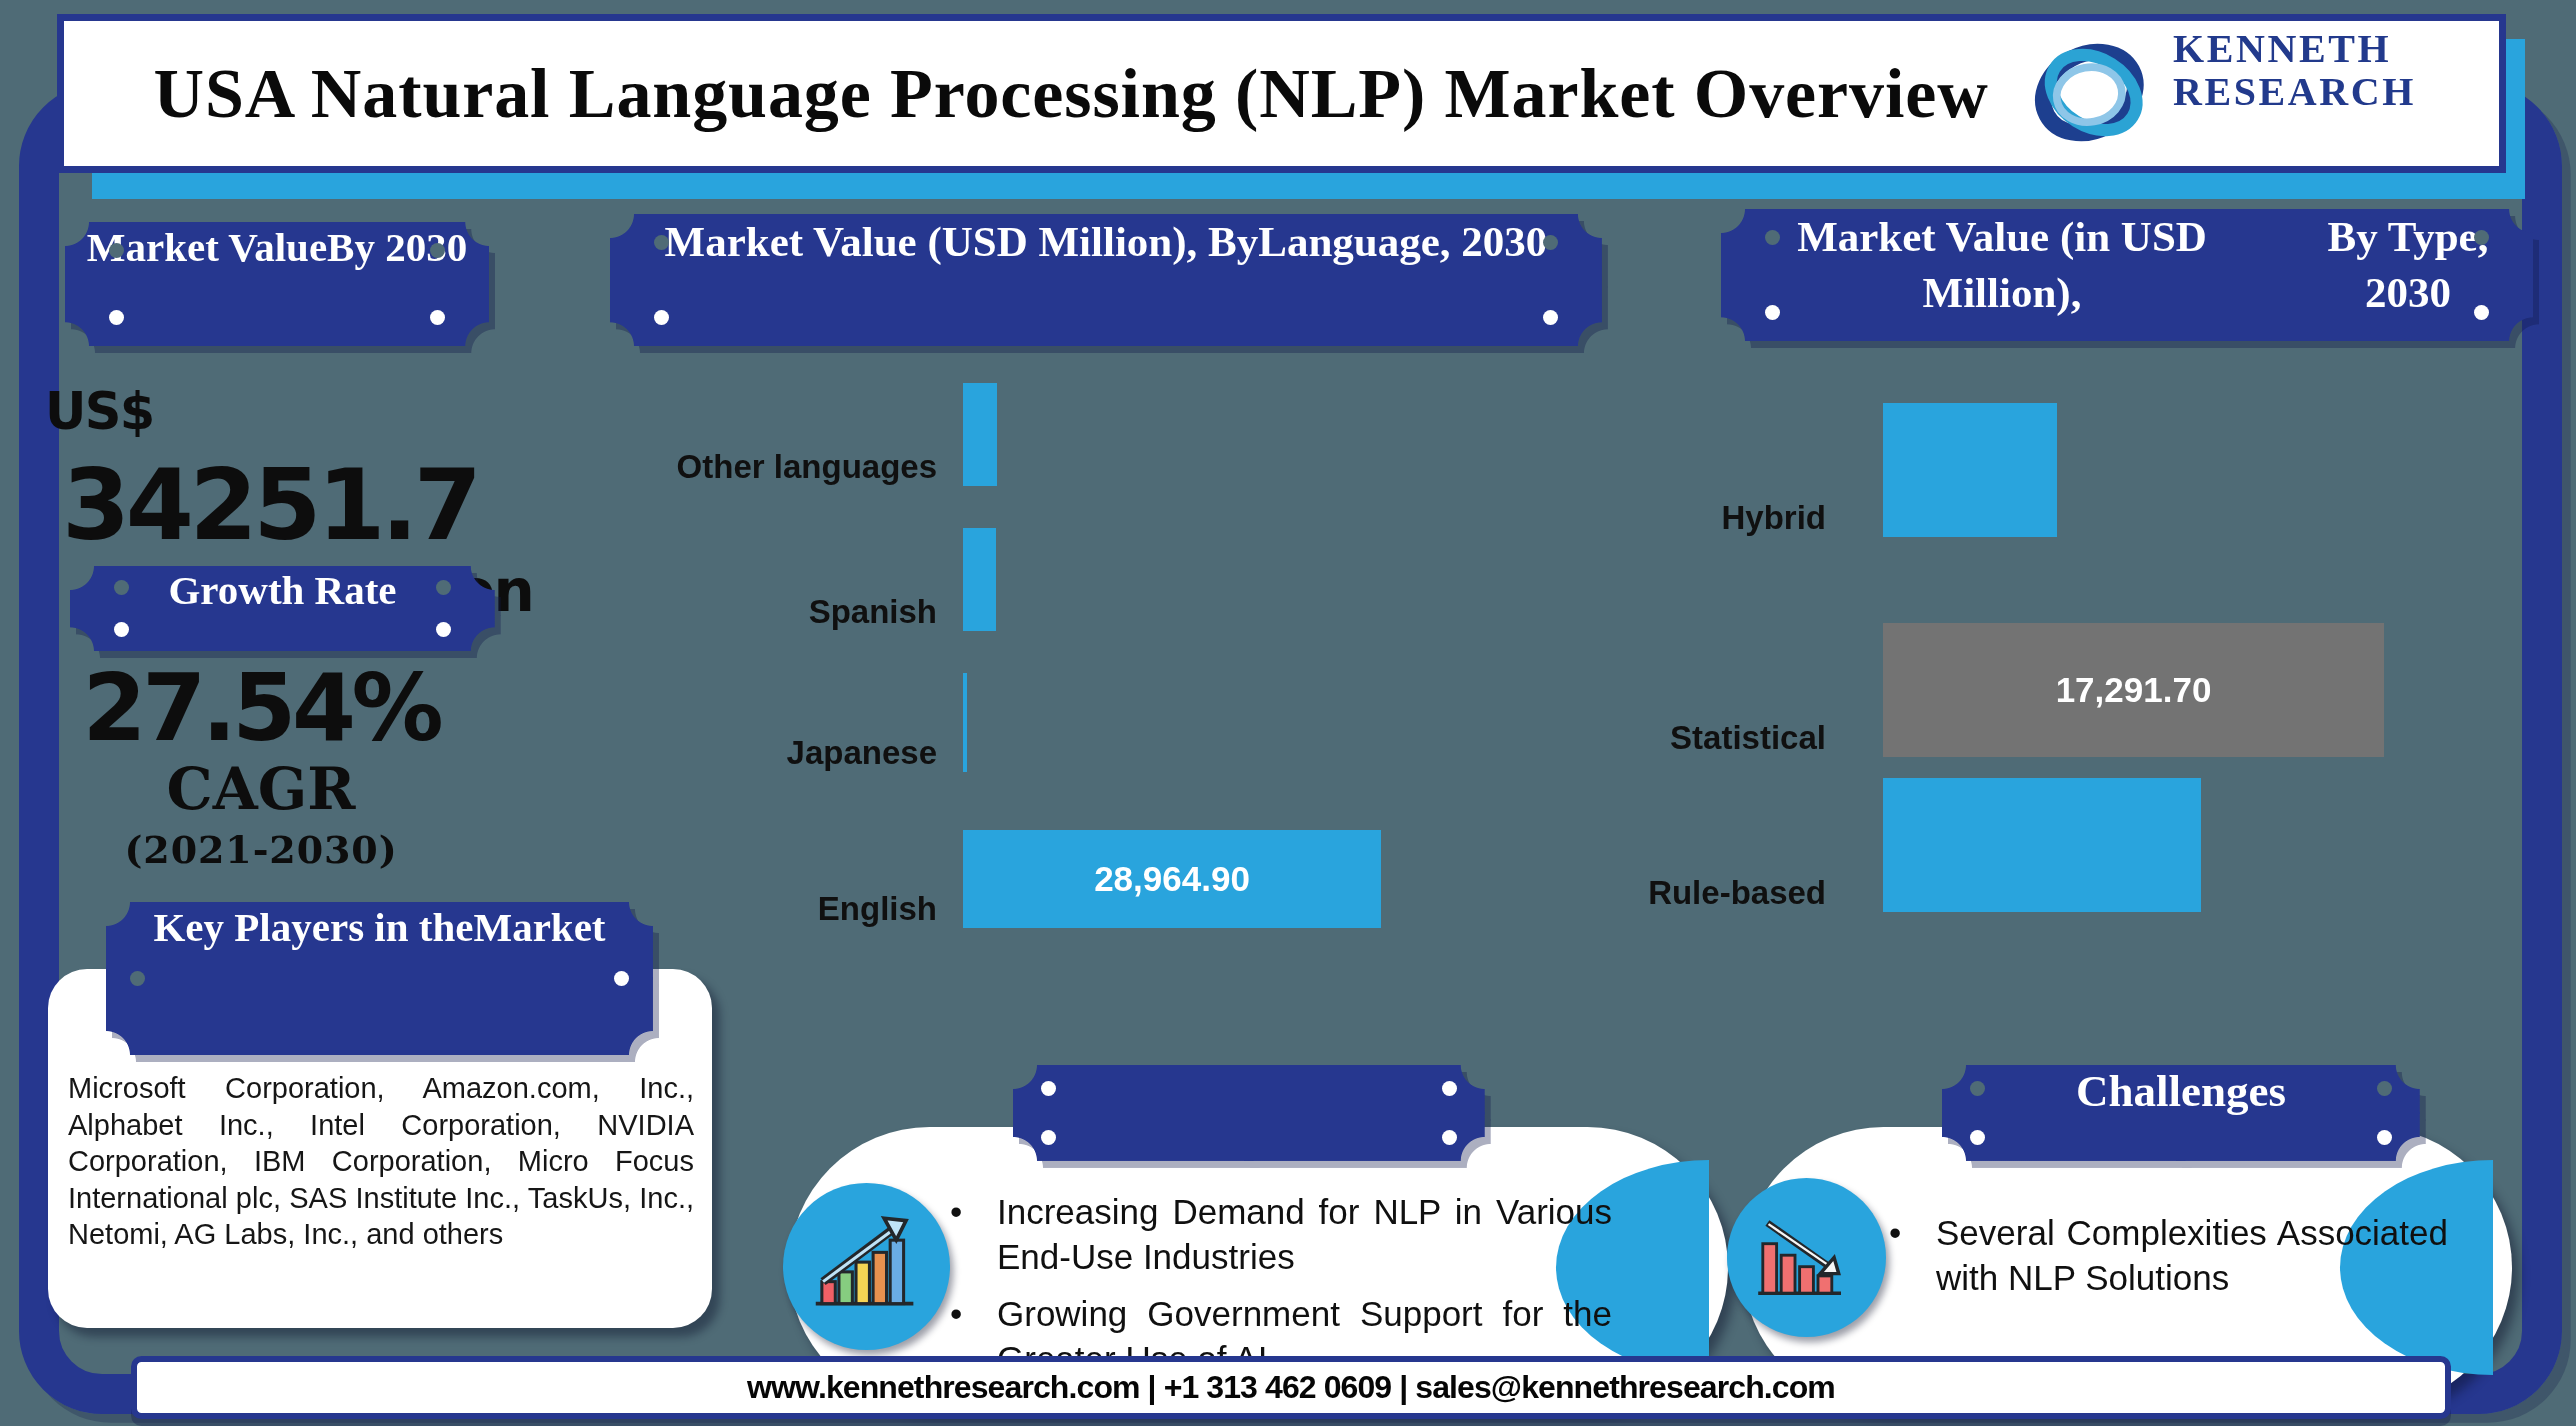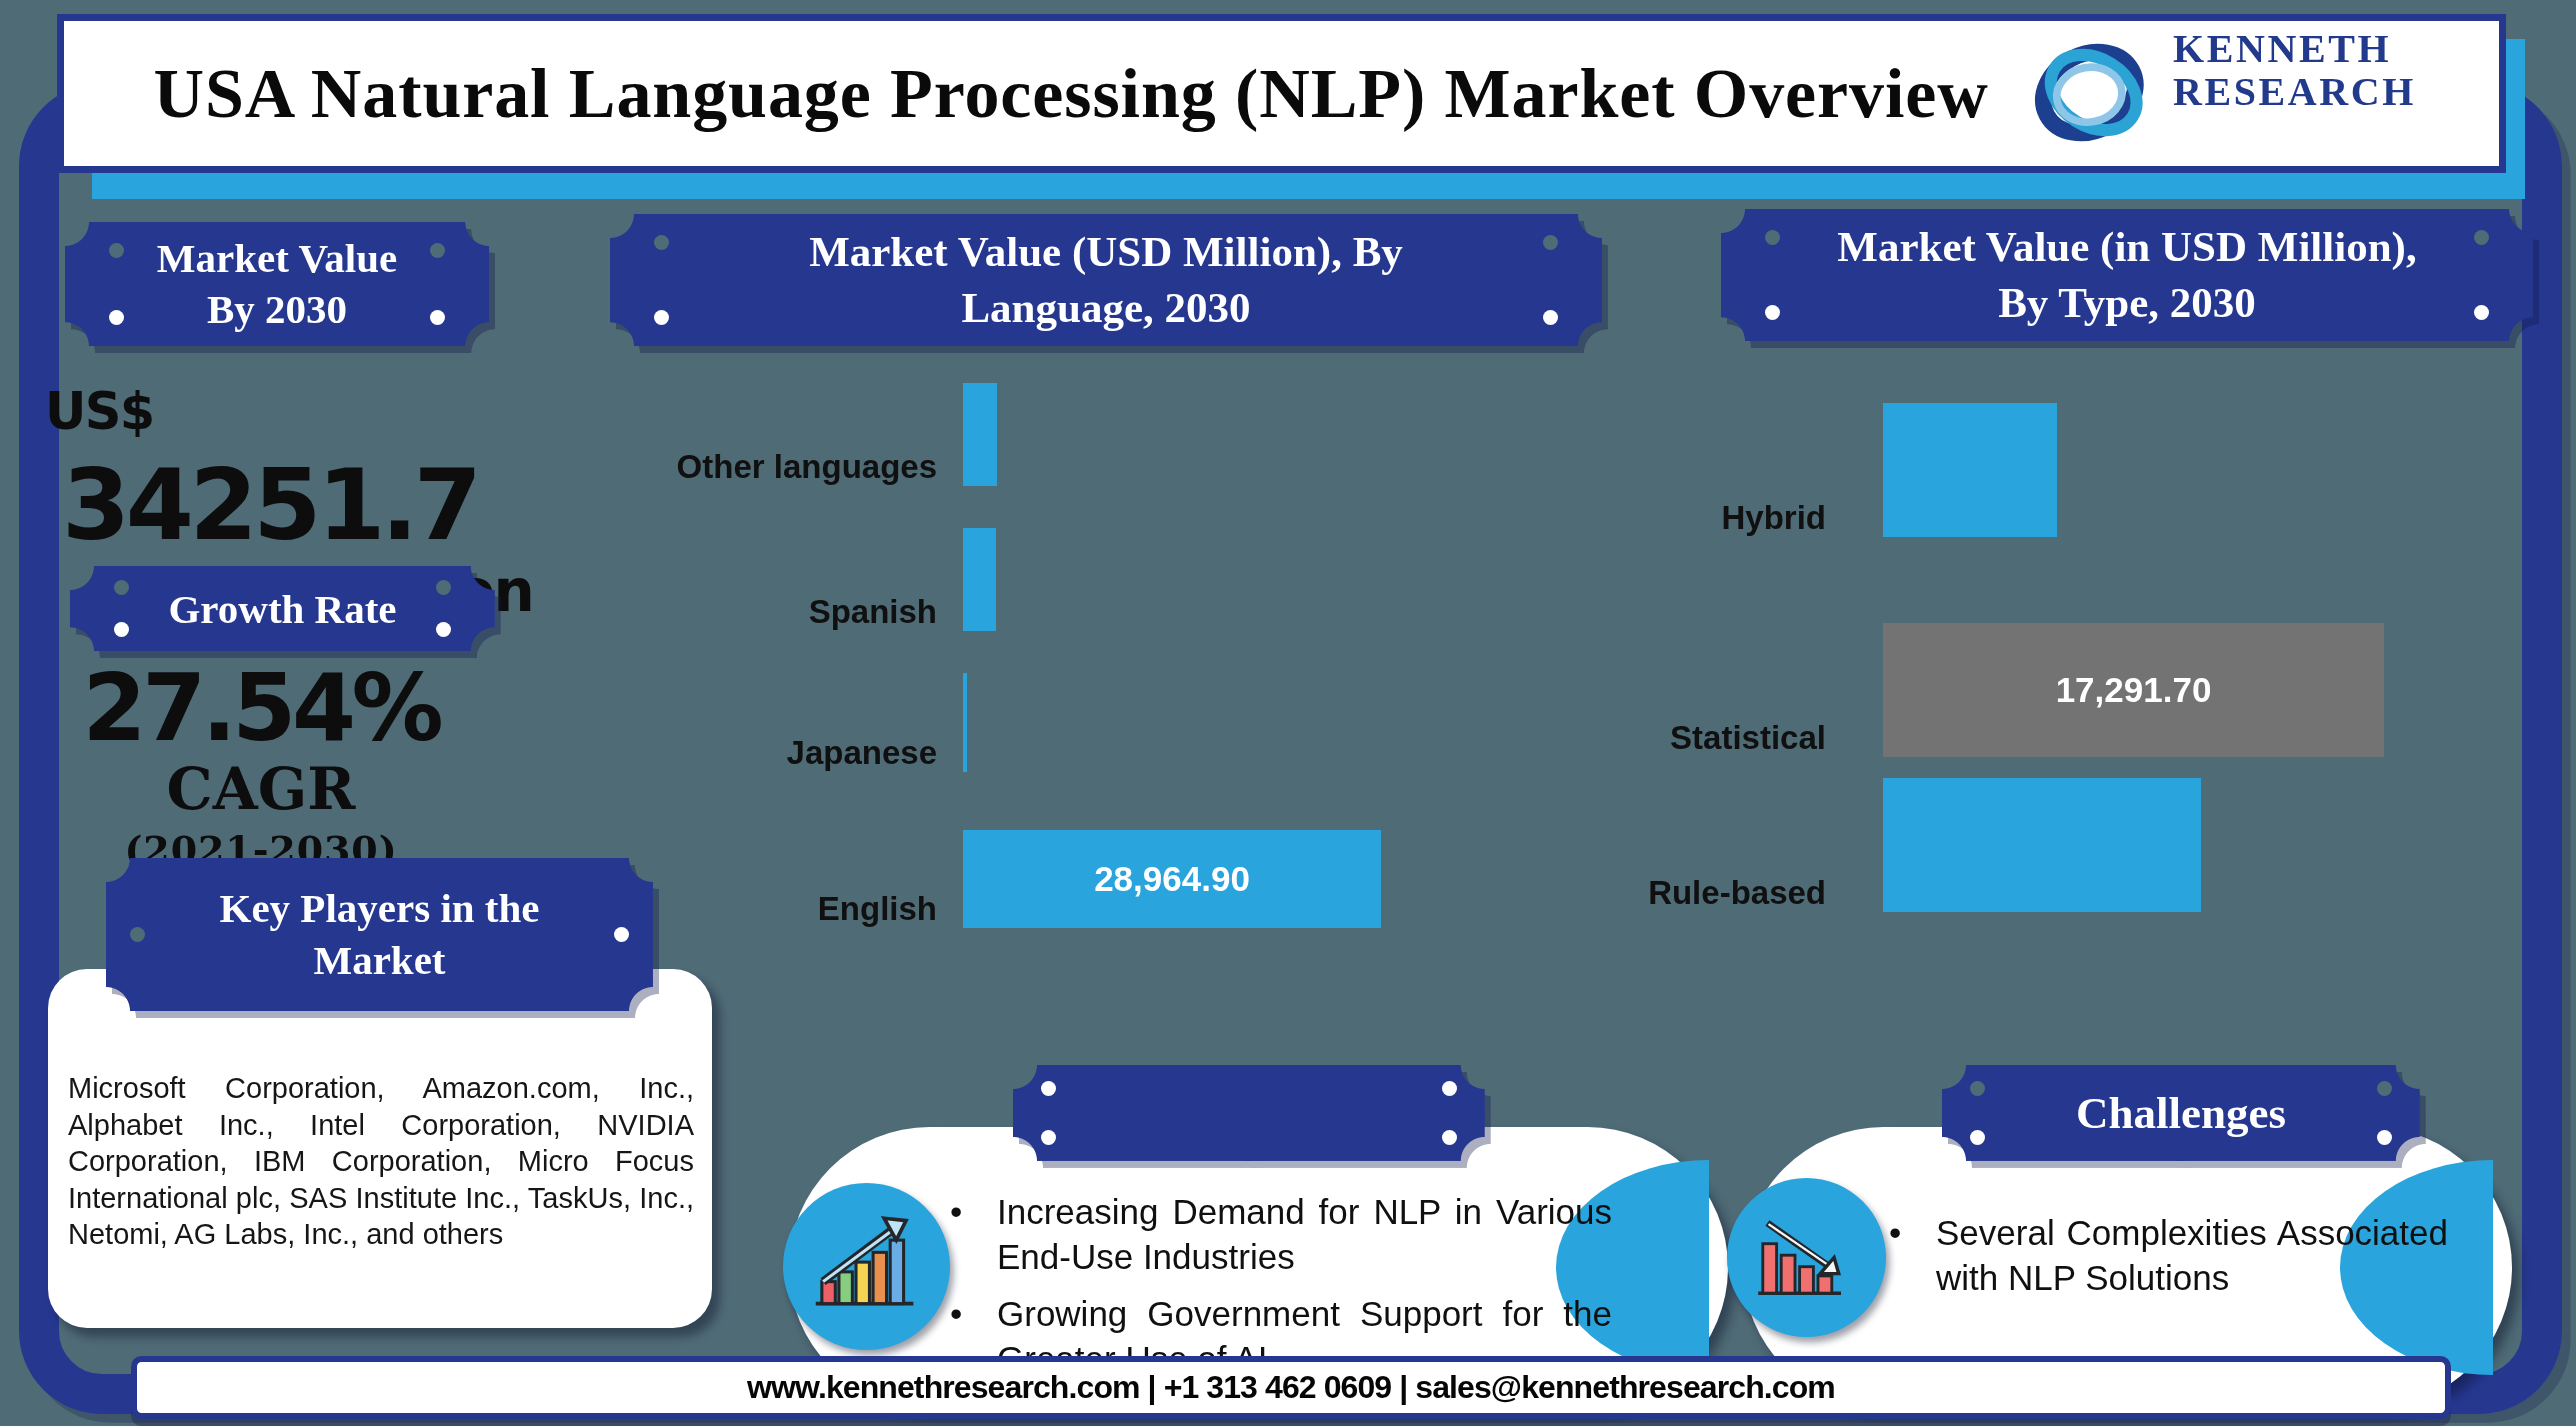--- a/index.html
+++ b/index.html
@@ -36,21 +36,21 @@
     font-family:"Liberation Serif",serif;font-weight:bold;
     font-size:70px;color:#0a0a0a;letter-spacing:0.9px;
   }
   .logo{display:flex;align-items:flex-start;gap:15.7px;padding-right:83px}
   .logo-text{font-family:"Liberation Serif",serif;font-weight:bold;color:#223a8c;
     font-size:40px;line-height:1.08;letter-spacing:2.6px}
   
   .plaque{
     position:absolute;color:#fff;text-align:center;
     font-family:"Liberation Serif",serif;font-weight:bold;
-    display:flex;flex-direction:column;justify-content:center;
+    display:flex;flex-direction:row;justify-content:center;
     background:
       radial-gradient(circle 26px at 0 0,       transparent 23.5px, var(--navy) 24.4px) top left    /51% 51% no-repeat,
       radial-gradient(circle 26px at 100% 0,    transparent 23.5px, var(--navy) 24.4px) top right   /51% 51% no-repeat,
       radial-gradient(circle 26px at 0 100%,    transparent 23.5px, var(--navy) 24.4px) bottom left /51% 51% no-repeat,
       radial-gradient(circle 26px at 100% 100%, transparent 23.5px, var(--navy) 24.4px) bottom right/51% 51% no-repeat;
     filter:drop-shadow(6.1px 7px 0 rgba(16,26,74,.35));
   }
   .plaque .dot{position:absolute;width:15px;height:15px;border-radius:50%}
   .dot.tl{left:44px;top:21px;background:var(--bg)}
   .dot.tr{right:44px;top:21px;background:var(--bg)}
@@ -160,21 +160,21 @@
     <span>Growth Rate</span>
   </div>
 
   <div class="growth-block">
     <div class="gr-val">27.54%</div>
     <div class="gr-cagr">CAGR</div>
     <div class="gr-period">(2021-2030)</div>
   </div>
 
   <div class="kp-card"></div>
-  <div class="plaque" style="left:106px;top:858px;width:547px;height:153px;font-size:41px;line-height:1.25;z-index:3">
+  <div class="plaque" style="left:106px;top:902px;width:547px;height:153px;font-size:41px;line-height:1.25;z-index:3">
     <span class="dot tl" style="top:50%;margin-top:-7.8px;left:24.4px"></span>
     <span class="dot tr" style="top:50%;margin-top:-7.8px;right:24.4px;background:#fff"></span>
     <span>Key Players in the</span>
     <span>Market</span>
   </div>
   <div class="kp-text">Microsoft Corporation, Amazon.com, Inc., Alphabet Inc., Intel Corporation, NVIDIA Corporation, IBM Corporation, Micro Focus International plc, SAS Institute Inc., TaskUs, Inc., Netomi, AG Labs, Inc., and others</div>
 
   <div class="plaque" style="left:610px;top:214px;width:992px;height:132px;font-size:43px;line-height:1.3">
     <span class="dot tl"></span>
     <span class="dot tr"></span>

